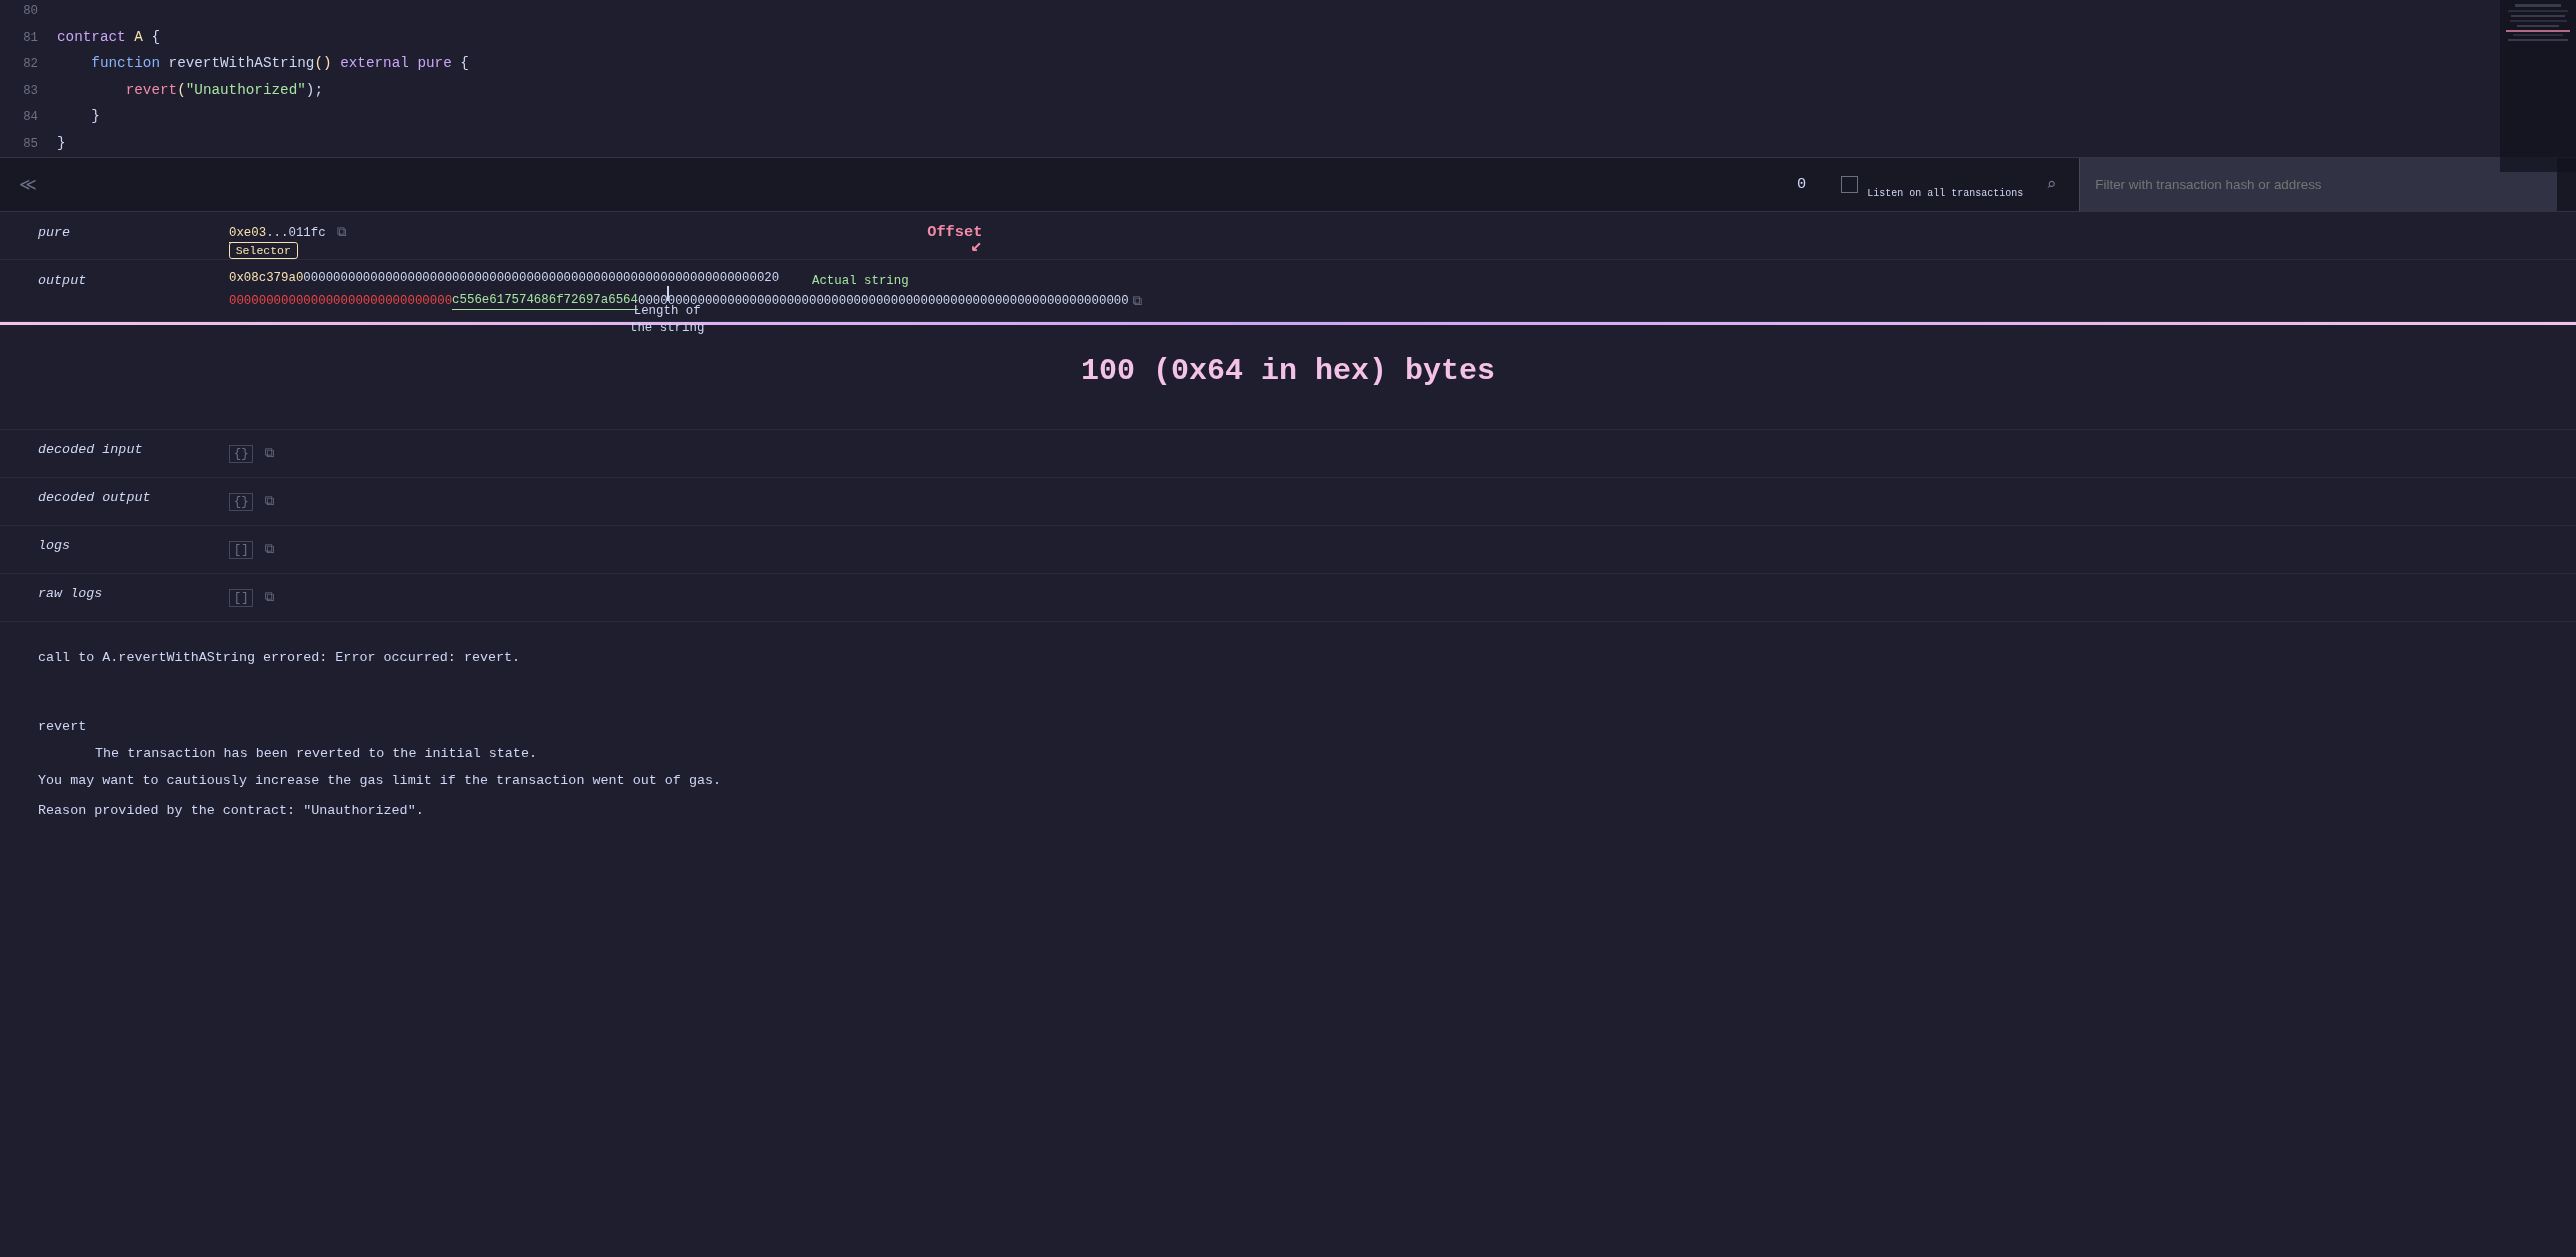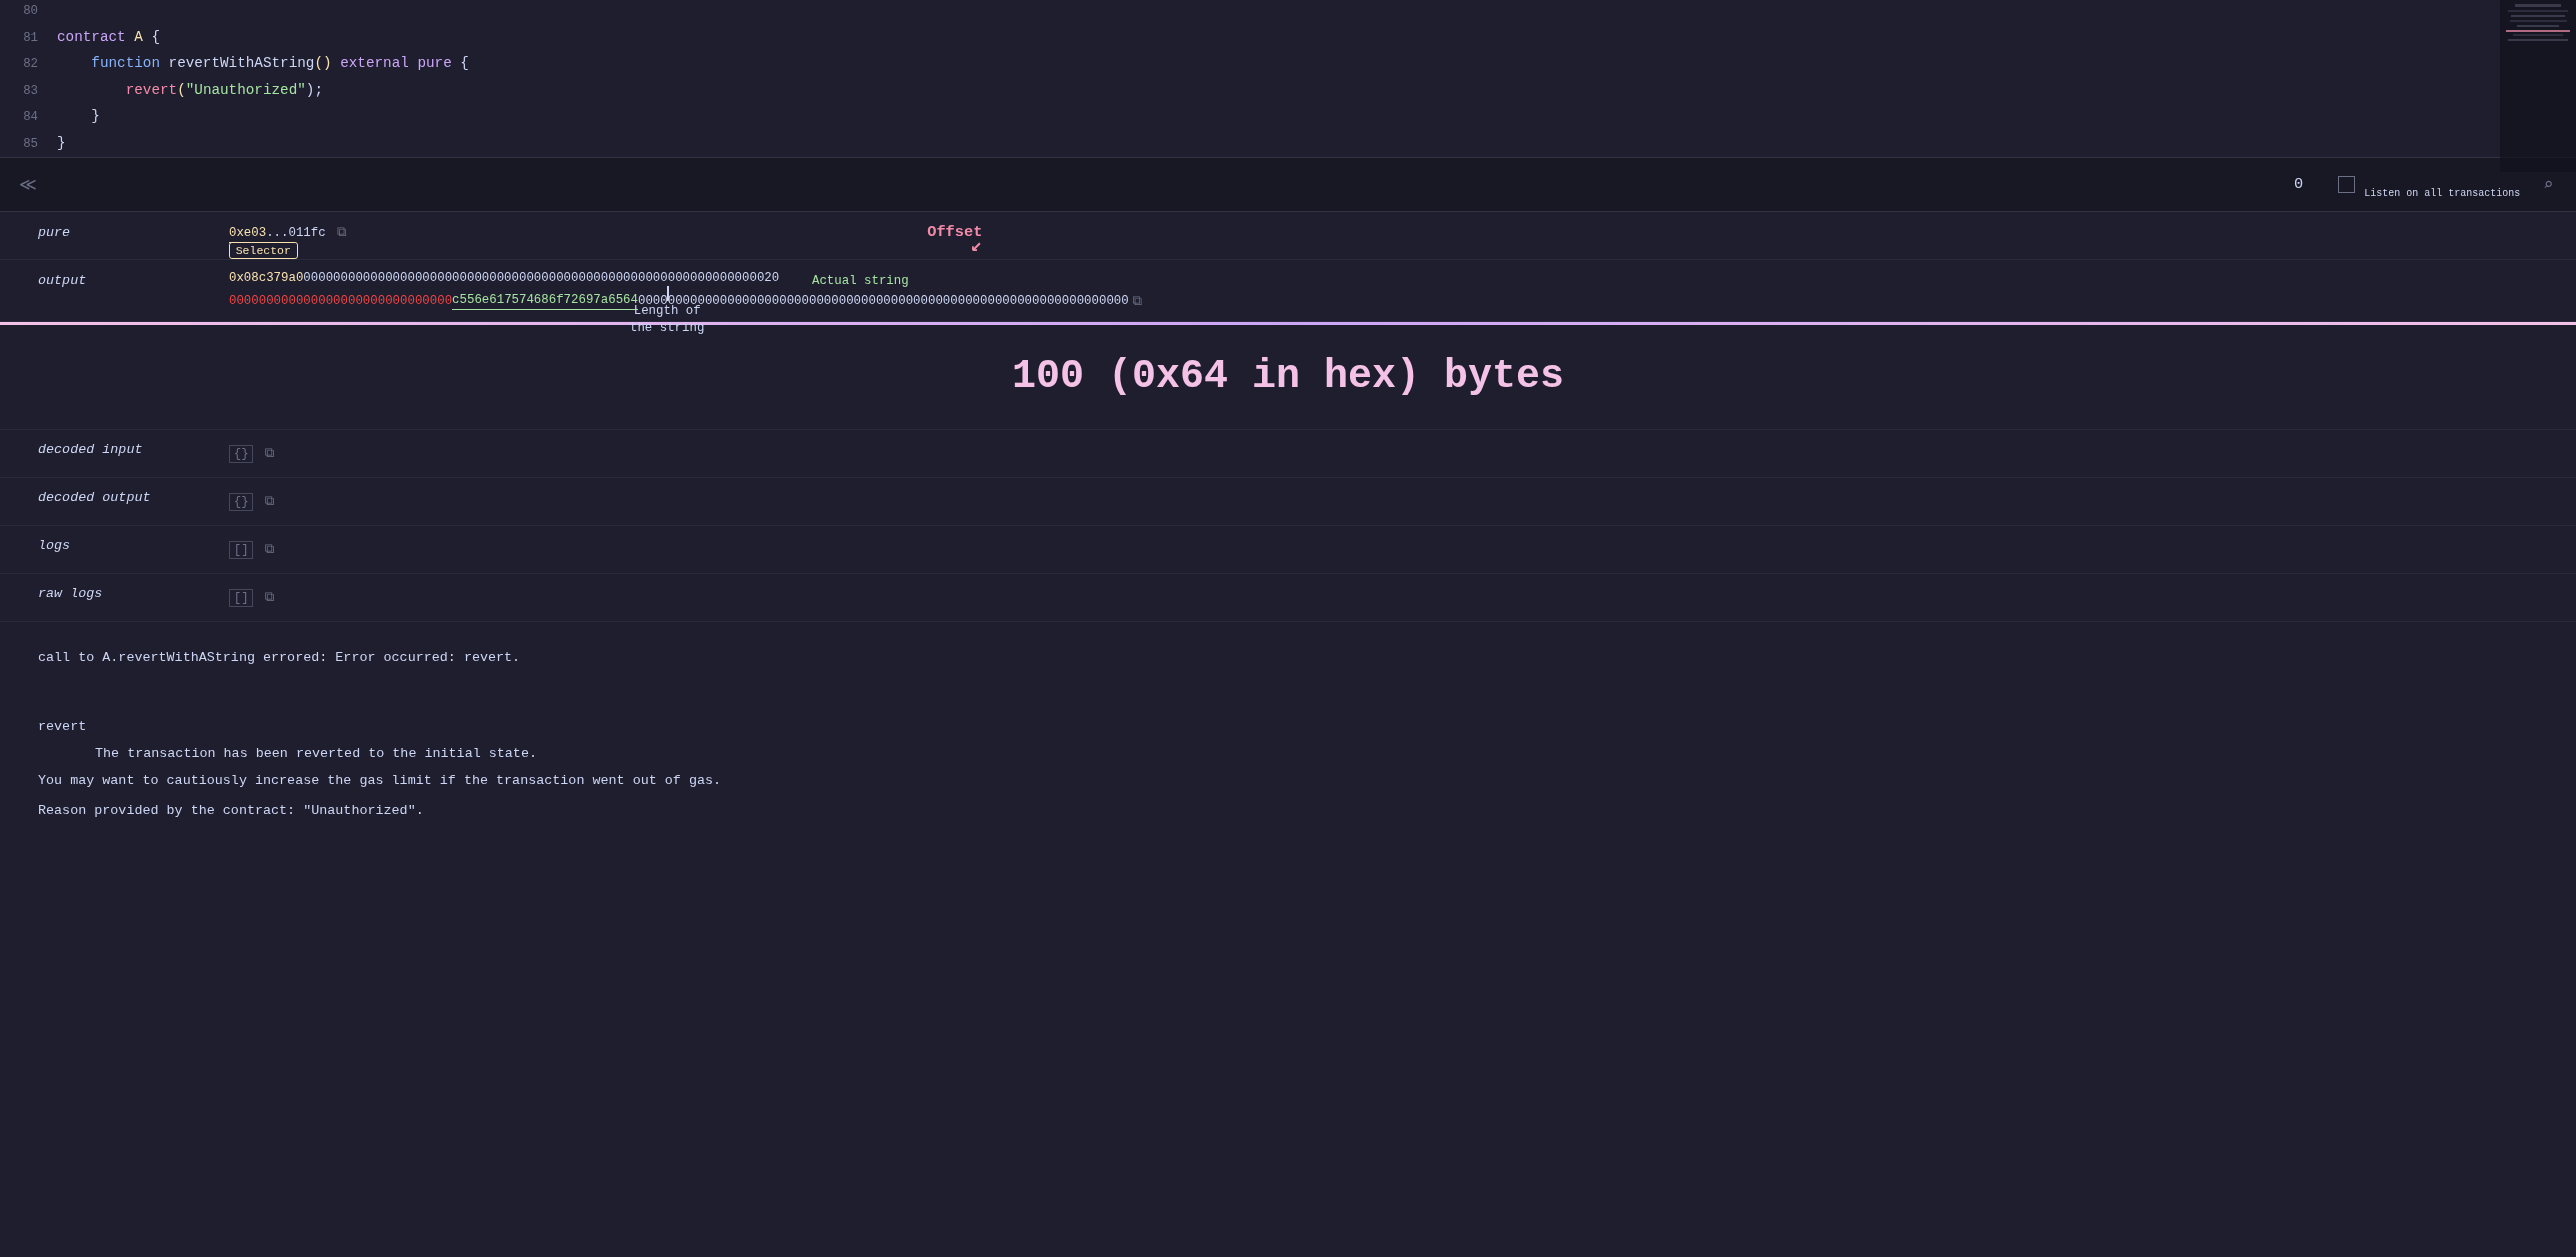--- a/index.html
+++ b/index.html
@@ -329,20 +329,21 @@
 <div class="toolbar">
   <div class="toolbar-left">
     <span class="chevron-icon">≪</span>
   </div>
   <span class="transaction-count">0</span>
   <div class="listen-checkbox-area">
     <input type="checkbox" class="listen-checkbox" style="">
     <span class="listen-label">Listen on all transactions</span>
   </div>
   <span class="search-icon-btn">⌕</span>
+  <input type="text" class="filter-input" placeholder="Filter with transaction hash or address" style="">
 </div>
 
 <div class="main-content">
 
   <div class="tx-row">
     <span class="tx-label">pure</span>
     <div class="tx-value">
 
       <span style="position:relative; display:inline-block;">
         <span class="hex-value">
@@ -389,21 +390,21 @@
             Actual string
           </div>
         </div>
       </div>
     </div>
   </div>
 
   <div class="pink-separator"></div>
 
   <div style="position:relative; border-bottom:1px solid #2a2a3e; height: 105px;">
-    <div style="position:absolute; top:29px; left:50%; transform:translateX(-50%); color:#f5c2e7; font-size:40px; font-weight:bold; white-space:nowrap; z-index:5;">100 (0x64 in hex) bytes</div>
+    <div style="position:absolute; top:29px; left:50%; transform:translateX(-50%); color:#f5c2e7; font-size:30px; font-weight:bold; white-space:nowrap; z-index:5;">100 (0x64 in hex) bytes</div>
   </div>
 
   <div class="decoded-input-row">
     <span class="tx-label">decoded input</span>
     <div class="tx-value">
       <span class="json-icon">{}</span>
       <span class="copy-icon">⧉</span>
     </div>
   </div>
 

